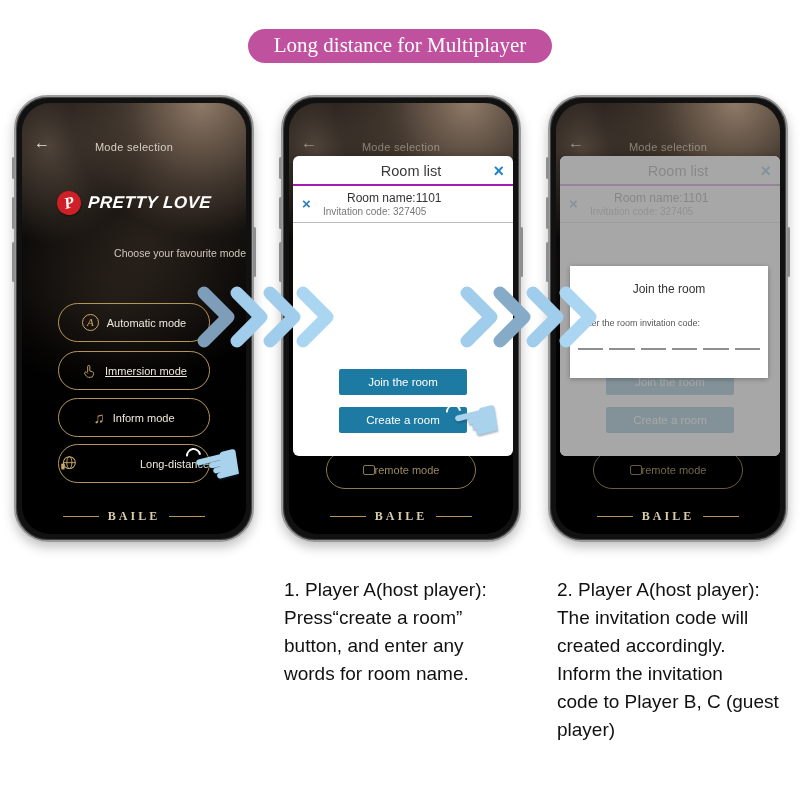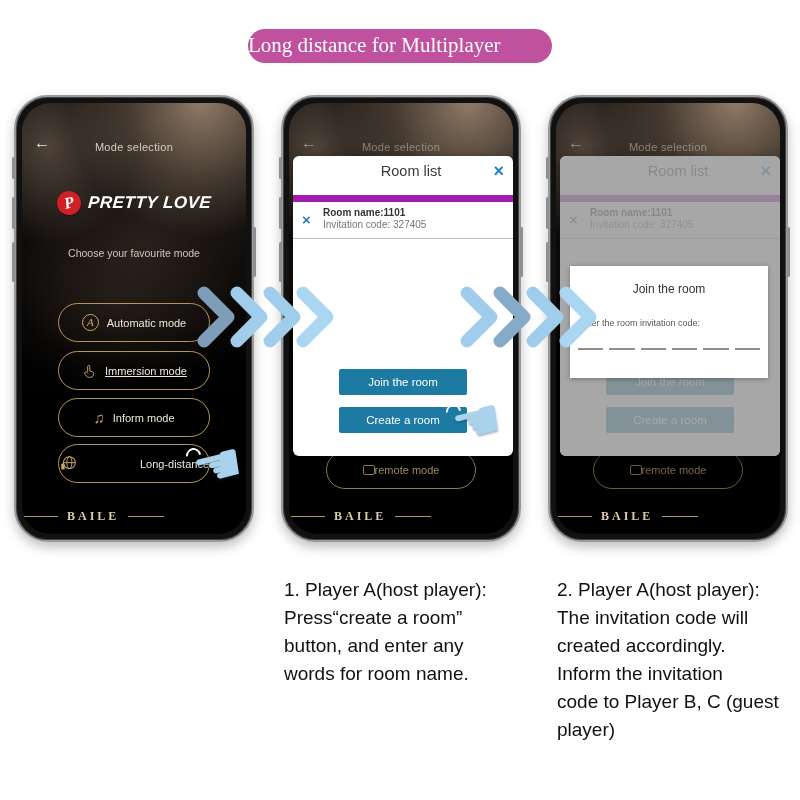--- a/index.html
+++ b/index.html
@@ -1,20 +1,20 @@
 <!DOCTYPE html>
 <html><head>
 <meta charset="utf-8">
 <style>
   * { margin:0; padding:0; box-sizing:border-box; }
   html,body { width:800px; height:800px; background:#ffffff; font-family:"Liberation Sans", sans-serif; position:relative; overflow:hidden; }
 
   
   .banner { position:absolute; left:248px; top:29px; width:304px; height:34px;
-    background:#c0519f; border-radius:17px; color:#fff; 
+    background:#c0519f; border-radius:17px; color:#fff; text-align:center;
     font-family:"Liberation Serif", serif; font-size:21px; line-height:33px; }
 
   
   .phone { position:absolute; top:95px; width:240px; height:447px;
     background:#111; border:2px solid #9a9a9a; border-radius:34px;
     box-shadow:0 0 0 1px #444 inset, 0 5px 12px rgba(0,0,0,.25); }
   .phone .nub { position:absolute; width:3px; background:#8f8f8f; border-radius:2px; }
   .nub.l1 { left:-4px; top:60px; height:22px; }
   .nub.l2 { left:-4px; top:100px; height:32px; }
   .nub.l3 { left:-4px; top:145px; height:40px; }
@@ -31,43 +31,43 @@
   .back-arrow { position:absolute; left:12px; top:0; color:#e8e2da; font-size:16px; line-height:20px; }
   .app-title { position:absolute; left:0; right:0; top:2px; text-align:center; color:#d6cec2; font-size:11px; letter-spacing:.3px;margin-top:6px; }
   .dim .back-arrow, .dim .app-title { opacity:.5; }
 
   
   .logo-row { position:absolute; left:0; right:0; top:88px; display:flex; justify-content:center; align-items:center; gap:7px; }
   .logo-badge { width:24px; height:24px; background:#cf2027; border-radius:50%; transform:rotate(-14deg);
     color:#fff; font-family:"Liberation Serif", serif; font-style:italic; font-weight:bold;
     font-size:16px; text-align:center; line-height:23px; box-shadow:0 1px 2px rgba(0,0,0,.5); }
   .logo-text { color:#fff; font-size:17px; font-weight:bold; font-style:italic; letter-spacing:.5px; transform:skewX(-4deg); }
-  .subtitle { position:absolute; left:0; right:0; top:144px; text-align:center; color:#cfc6bb; font-size:10.5px; }
+  .subtitle { position:absolute; left:0; right:0; top:144px; text-align:right; color:#cfc6bb; font-size:10.5px; }
 
   .mode-btn { position:absolute; left:50%; transform:translateX(-50%); width:152px; height:39px;
     border:1.5px solid #b5965a; border-radius:20px; display:flex; align-items:center; justify-content:center;
     gap:8px; color:#efe9dc; font-size:11px; background:transparent; cursor:pointer; }
   .mode-btn .mi { flex:0 0 auto; display:flex; align-items:center; justify-content:center; }
   .auto-ic { width:17px; height:17px; border:1px solid #c8a868; border-radius:50%;
     color:#c8a868; font-family:"Liberation Serif", serif; font-style:italic; font-size:11px; line-height:15px; text-align:center; }
   .note-ic { color:#c8a868; font-size:15px; line-height:15px; }
 
-  .brand-row { position:absolute; left:0; right:0; display:flex; align-items:center; gap:9px; }
+  .brand-row { position:absolute; left:0; right:0; display:flex; align-items:center; justify-content:center; gap:9px; }
   .brand-row .line { width:36px; height:1px; background:#b5965a; }
   .brand-text { color:#d9ccab; font-family:"Liberation Serif", serif; font-size:12px; font-weight:bold; letter-spacing:3px; }
 
   
   .modal { position:absolute; left:4px; top:53px; width:220px; height:300px; background:#fff;
     border-radius:6px; box-shadow:0 2px 8px rgba(0,0,0,.35); }
-  .modal-header { position:relative; height:46px; border-bottom:7px solid #a21caf;padding-left:16px; }
+  .modal-header { position:relative; height:30px; border-bottom:2px solid #a21caf;padding-left:16px; }
   .modal-title { text-align:center; font-size:14.5px; color:#3a3a3a; line-height:30px; }
   .modal-close { position:absolute; right:9px; top:4px; color:#2285c8; font-size:18px; font-weight:bold; line-height:22px; cursor:pointer; }
   .room-row { position:relative; height:37px; border-bottom:1px solid #bdbdbd; padding:5px 8px 0 30px; }
   .room-x { position:absolute; left:9px; top:9px; color:#2b7fb5; font-size:15px; font-weight:bold; }
-  .room-name { font-size:10px; color:#333; font-weight:bold; }
+  .room-name { font-size:12px; color:#333; font-weight:normal;margin-left:24px; }
   .room-code { font-size:10px; color:#777; margin-top:1px; }
   .teal-btn { position:absolute; left:50%; transform:translateX(-50%); width:128px; height:26px;
     background:#1d7ba3; border-radius:2px; color:#fff; font-size:11.5px; text-align:center; line-height:26px; cursor:pointer; }
 
   .partial-btn { position:absolute; left:50%; transform:translateX(-50%); top:348px; width:150px; height:38px;
     border:1.5px solid #8d7a50; border-radius:19px; display:flex; align-items:center; justify-content:center; 
     color:#9c8a60; font-size:11px; }
   .remote-ic { width:12px; height:10px; border:1px solid #8d7a50; border-radius:2px; }
 
   

